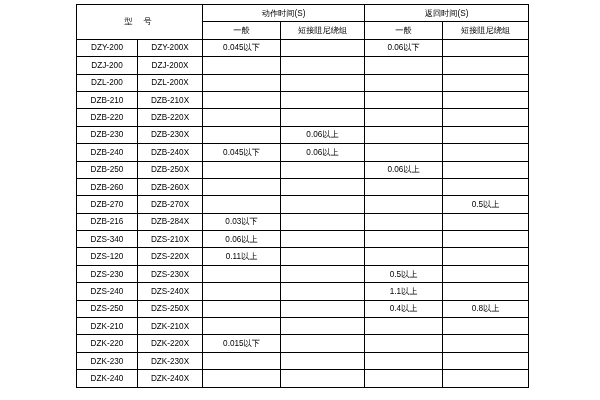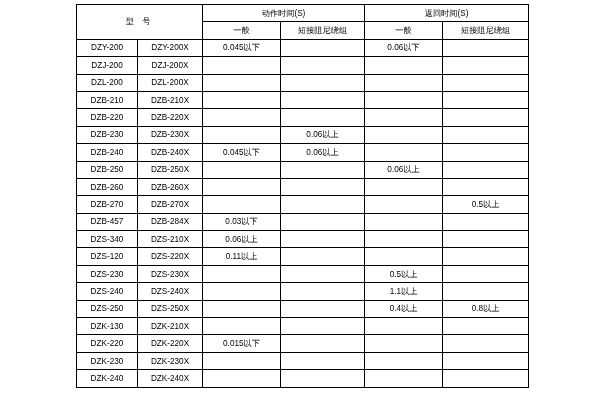--- a/index.html
+++ b/index.html
@@ -62,20 +62,21 @@
   .c3 { width: 78px; }
   .c4 { width: 84px; }
   .c5 { width: 78px; }
   .c6 { width: 86px; }
   th.group {
     font-size: 8.4px;
   }
   th.modelhdr {
     font-size: 8.6px;
     letter-spacing: 3px;
+    font-family: Liberation Mono, monospace;
   }
 </style>
 </head>
 <body>
 
 <div id="sheet">
   <table class="spec">
     <colgroup>
       <col class="c1">
         <col class="c2">
@@ -172,21 +173,21 @@
         </tr>
         <tr>
           <td class="model">DZB-270</td>
           <td class="model">DZB-270X</td>
           <td class="val blank"></td>
           <td class="val blank"></td>
           <td class="val blank"></td>
           <td class="val">0.5以上</td>
         </tr>
         <tr>
-          <td class="model">DZB-457</td>
+          <td class="model">DZB-216</td>
           <td class="model">DZB-284X</td>
           <td class="val">0.03以下</td>
           <td class="val blank"></td>
           <td class="val blank"></td>
           <td class="val blank"></td>
         </tr>
         <tr>
           <td class="model">DZS-340</td>
           <td class="model">DZS-210X</td>
           <td class="val">0.06以上</td>
@@ -220,21 +221,21 @@
         </tr>
         <tr>
           <td class="model">DZS-250</td>
           <td class="model">DZS-250X</td>
           <td class="val blank"></td>
           <td class="val blank"></td>
           <td class="val">0.4以上</td>
           <td class="val">0.8以上</td>
         </tr>
         <tr>
-          <td class="model">DZK-130</td>
+          <td class="model">DZK-210</td>
           <td class="model">DZK-210X</td>
           <td class="val blank"></td>
           <td class="val blank"></td>
           <td class="val blank"></td>
           <td class="val blank"></td>
         </tr>
         <tr>
           <td class="model">DZK-220</td>
           <td class="model">DZK-220X</td>
           <td class="val">0.015以下</td>

